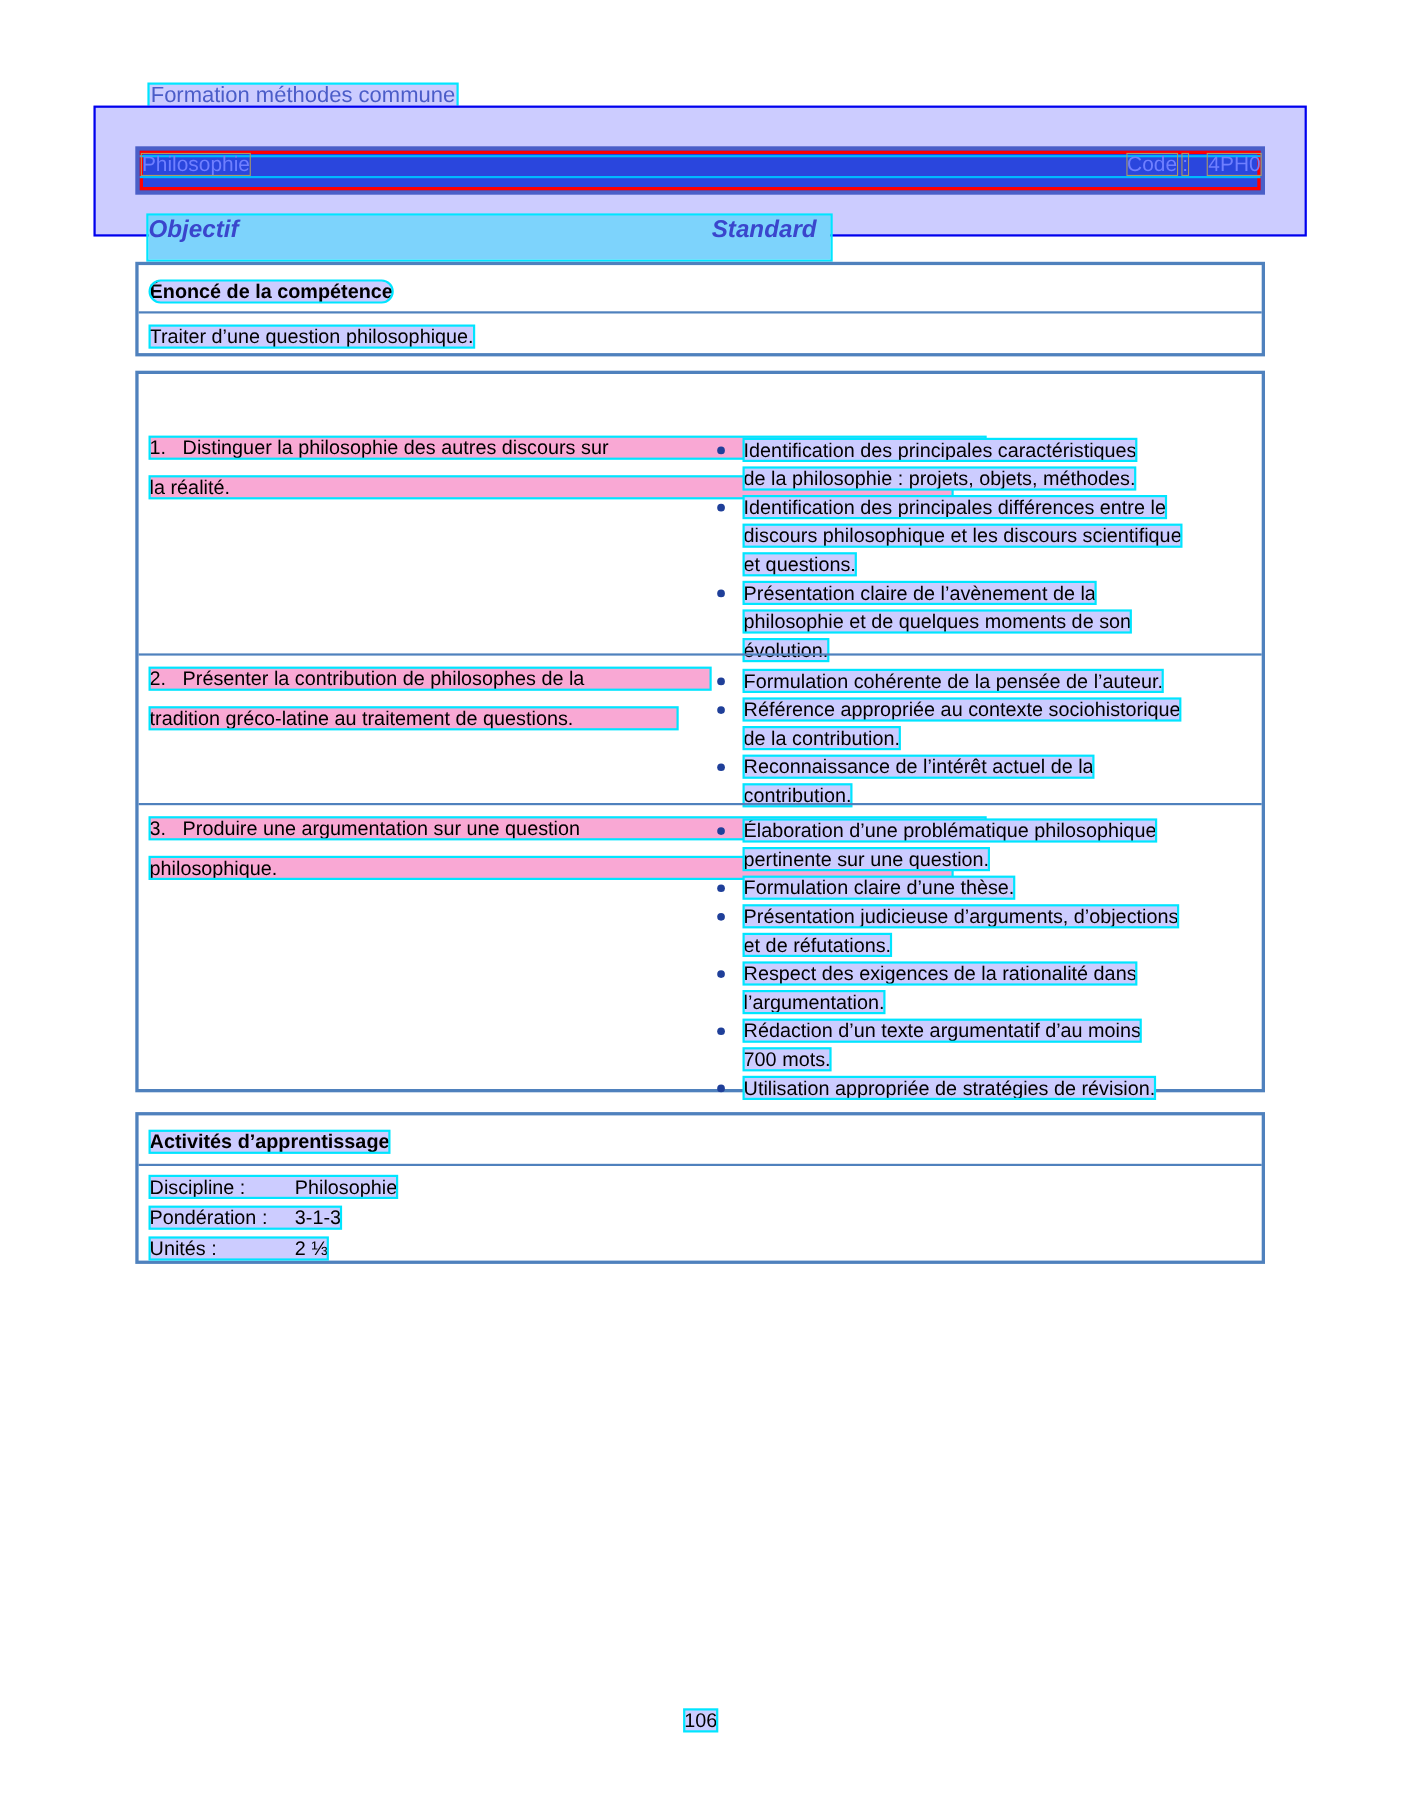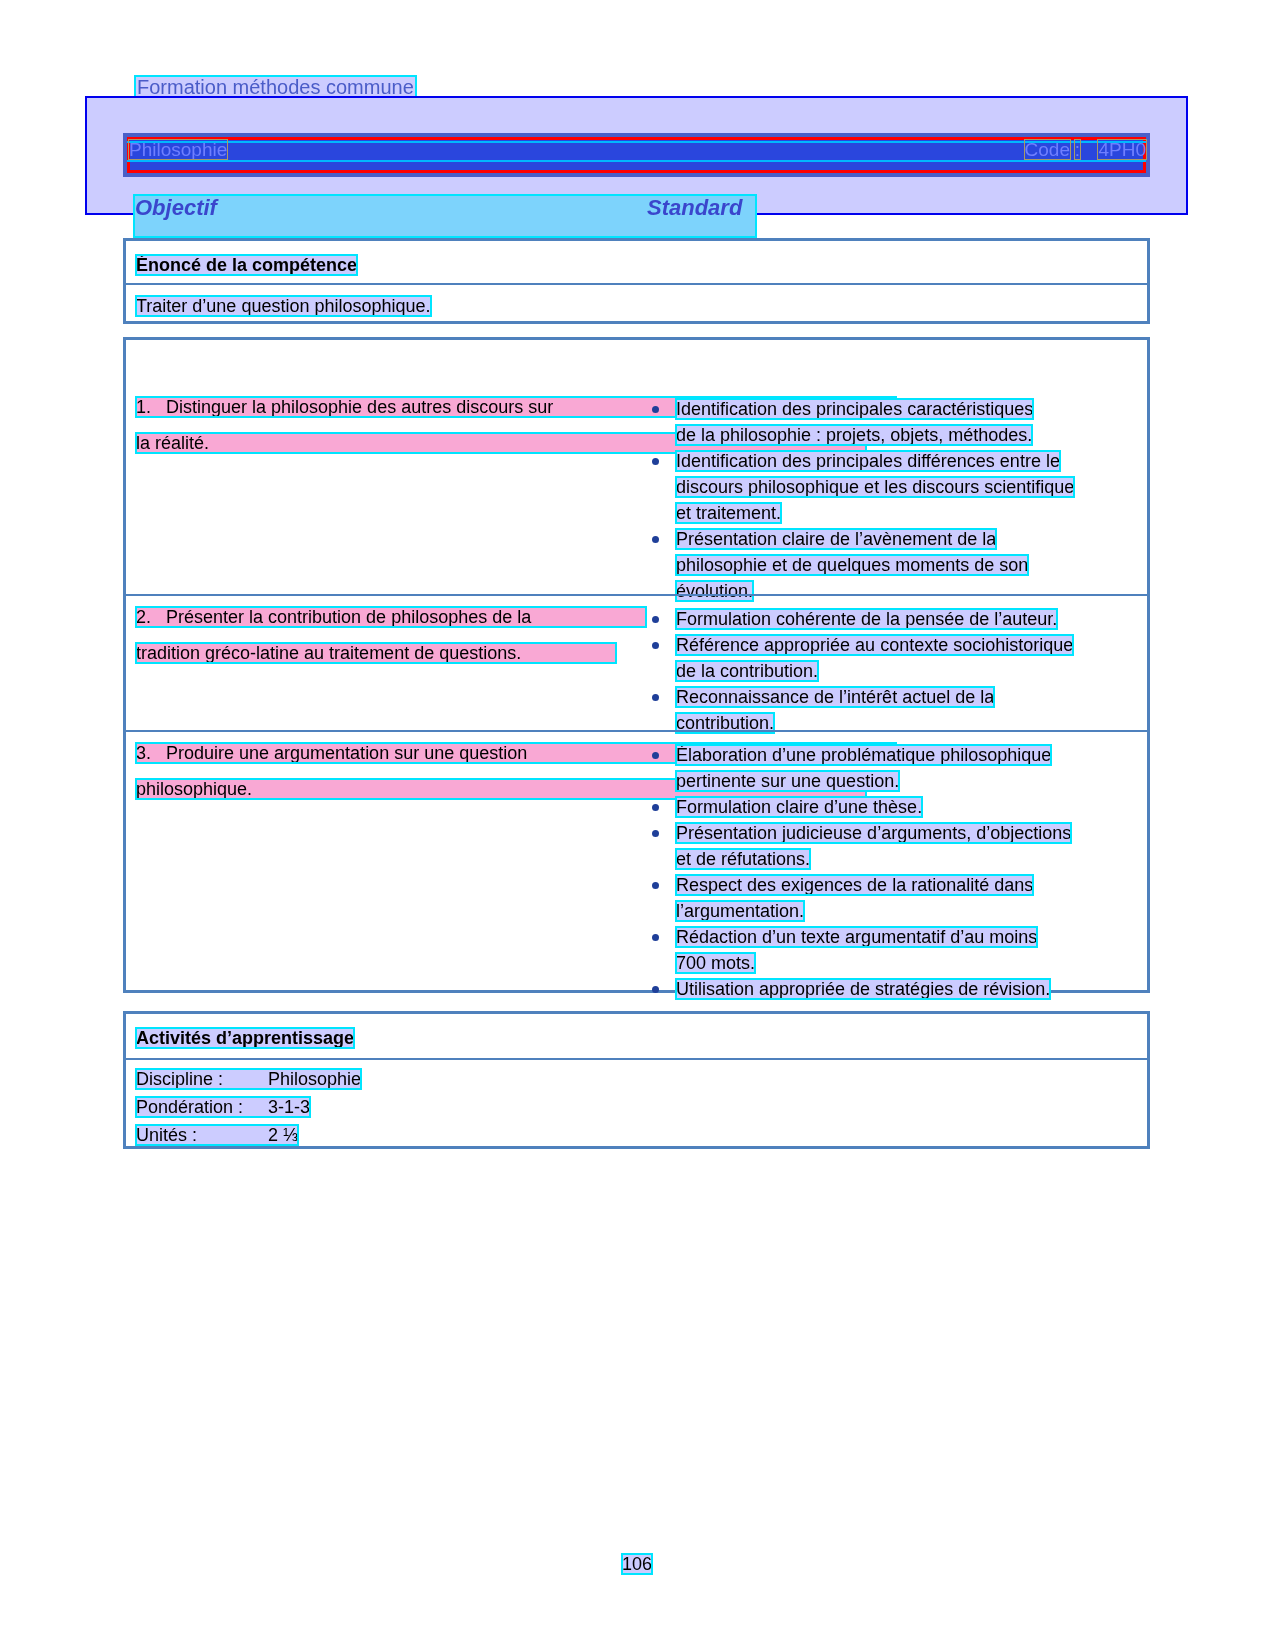--- a/index.html
+++ b/index.html
@@ -64,39 +64,39 @@
   <span class="band-text code-value">4PH0</span>
 </div>
 
 <div class="abs obj-row">
   <span class="obj-label">Objectif</span>
   <span class="std-label">Standard</span>
 </div>
 
 <div class="box" style="top:238px; height:86px;">
   <div class="box-head" style="height:42px;">
-    <span class="box-title hl" style="top:14px;">Énoncé de la compétence</span>
+    <span class="box-title hl" style="top:14px;border-radius:10px;">Énoncé de la compétence</span>
   </div>
   <span class="txt hl" style="left:10px; top:55px;">Traiter d’une question philosophique.</span>
 </div>
 
 <div class="box" style="top:337px; height:656px;">
 
   <div class="elem" style="top:57px;">
     <span class="elem-line" style="width:760px;"><span class="elem-num">1.</span><span>Distinguer la philosophie des autres discours sur</span></span>
     <span class="elem-line indent" style="width:730px;">la réalité.</span>
   </div>
   <div class="crit" style="top:57px;">
     <div class="crit-item"><span class="bullet"></span>
       <span class="crit-line">Identification des principales caractéristiques</span><br>
       <span class="crit-line">de la philosophie : projets, objets, méthodes.</span></div>
     <div class="crit-item"><span class="bullet"></span>
       <span class="crit-line">Identification des principales différences entre le</span><br>
       <span class="crit-line">discours philosophique et les discours scientifique</span><br>
-      <span class="crit-line">et traitement.</span></div>
+      <span class="crit-line">et questions.</span></div>
     <div class="crit-item"><span class="bullet"></span>
       <span class="crit-line">Présentation claire de l’avènement de la</span><br>
       <span class="crit-line">philosophie et de quelques moments de son</span><br>
       <span class="crit-line">évolution.</span></div>
   </div>
   <div class="row-div" style="top:254px;"></div>
 
   <div class="elem" style="top:267px;">
     <span class="elem-line" style="width:510px;"><span class="elem-num">2.</span><span>Présenter la contribution de philosophes de la</span></span>
     <span class="elem-line indent" style="width:480px;">tradition gréco-latine au traitement de questions.</span>

